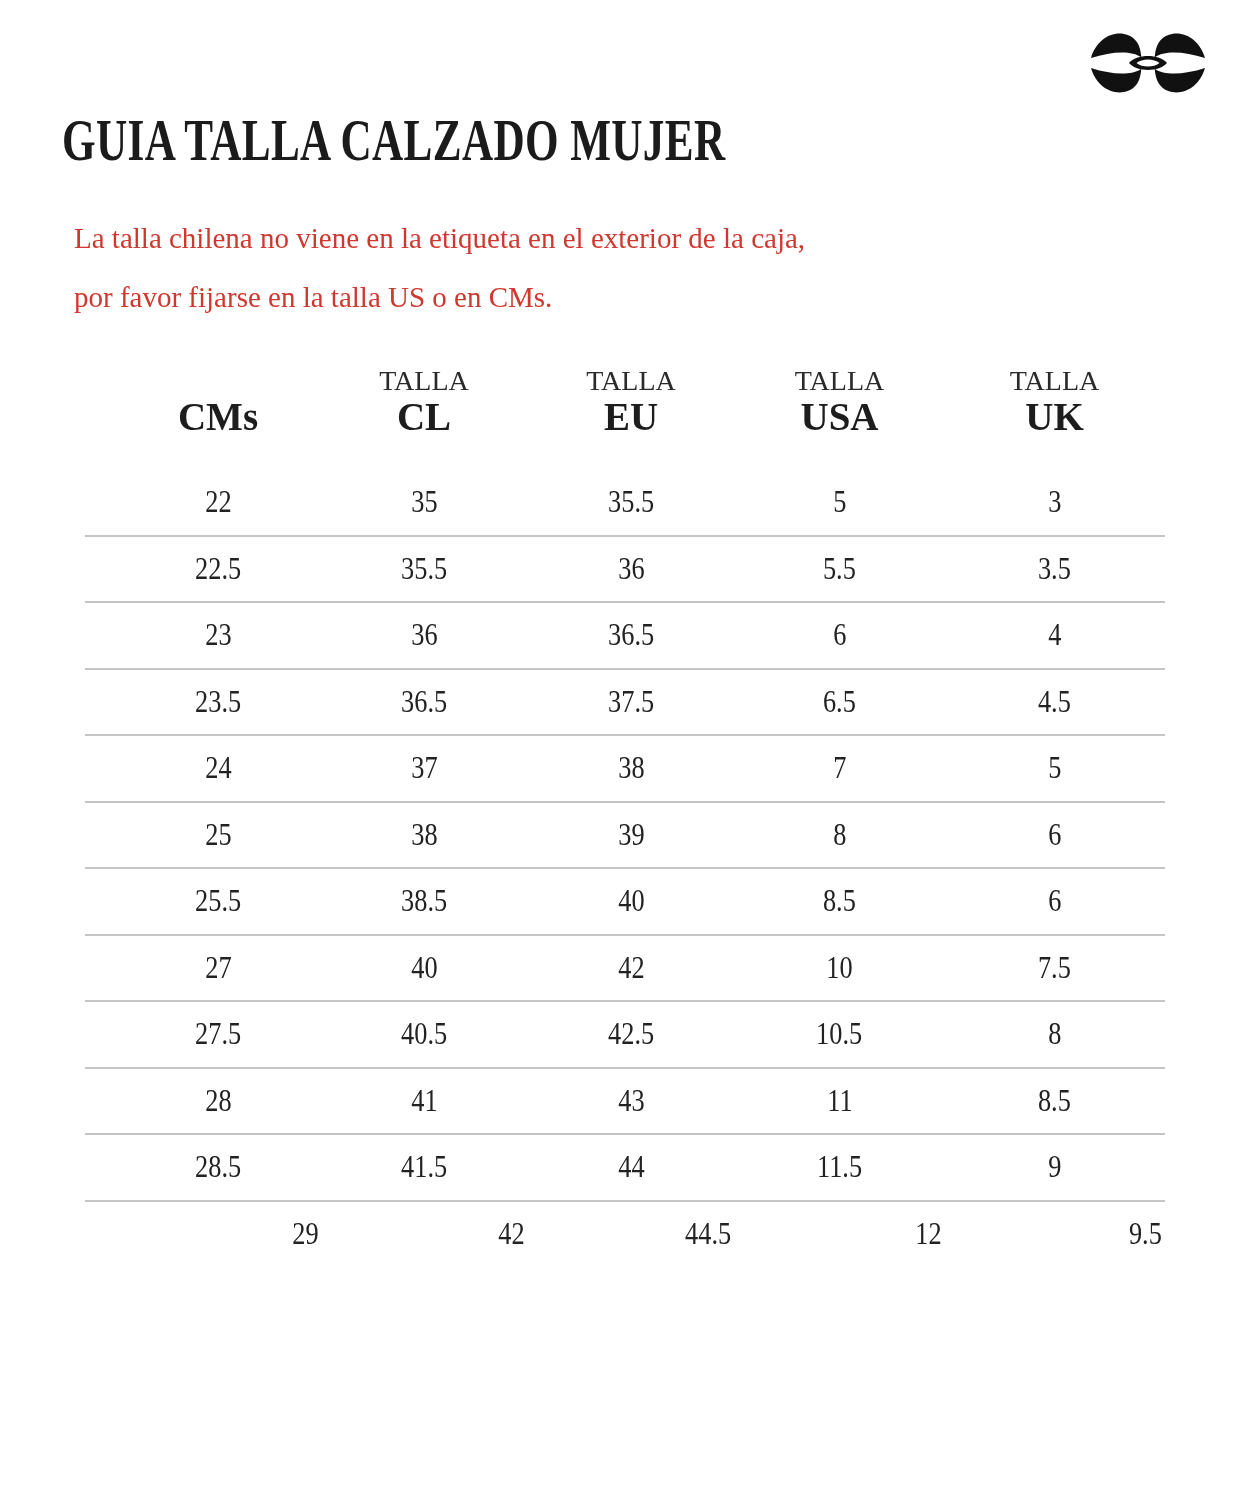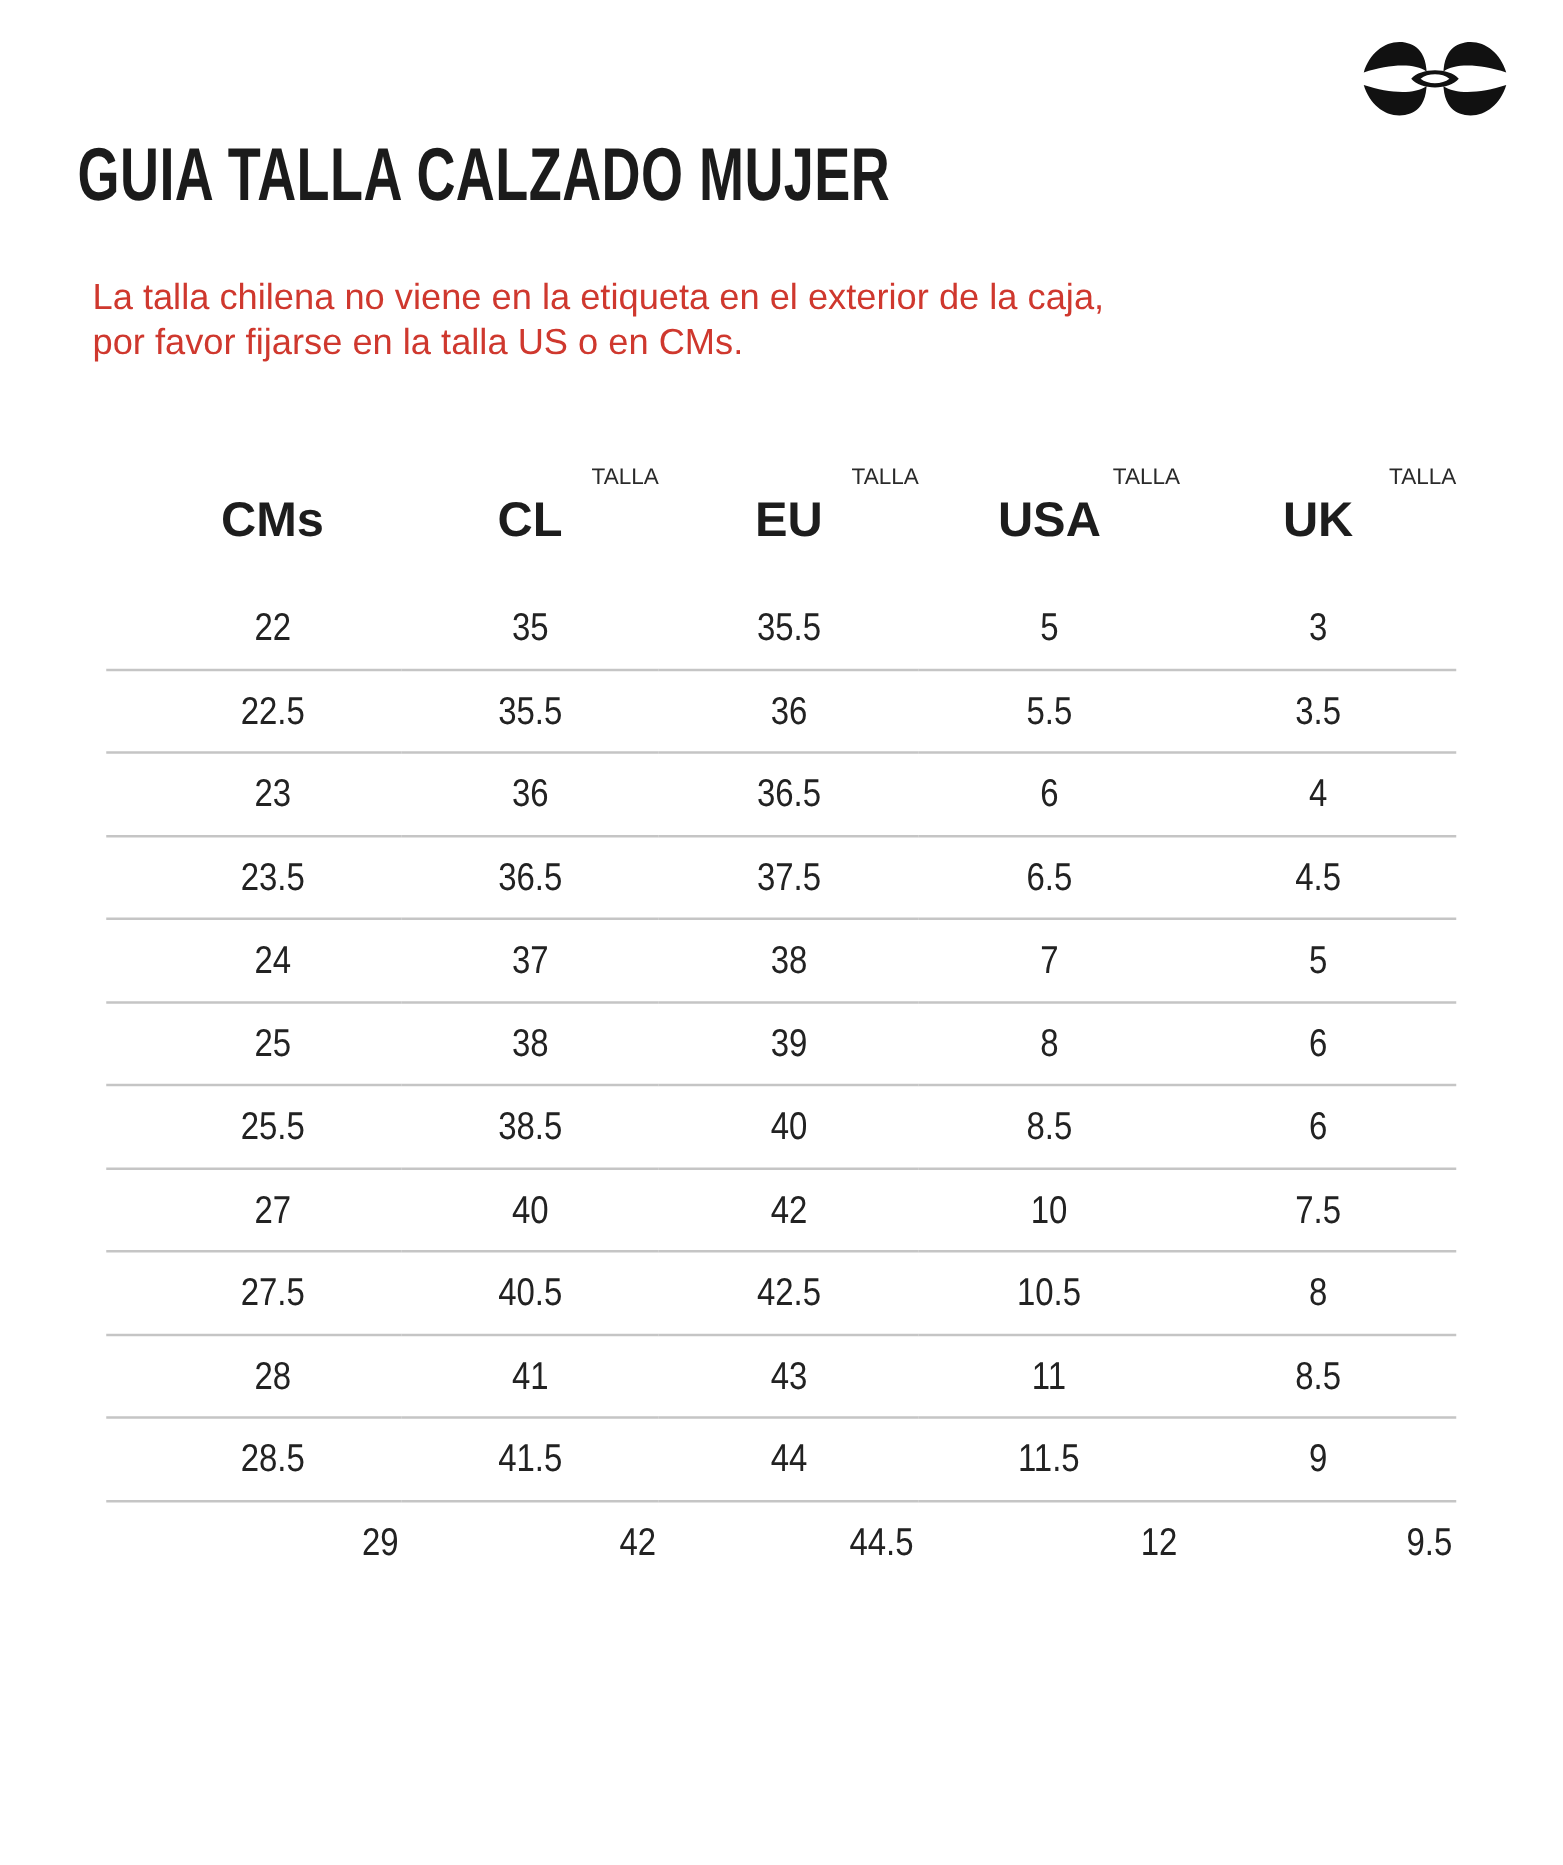--- a/index.html
+++ b/index.html
@@ -1,20 +1,20 @@
 <!DOCTYPE html>
 <html><head>
 <meta charset="utf-8">
 <style>
   html,body{margin:0;padding:0;background:#ffffff;}
   .page{
     position:relative;
     width:1250px;height:1492px;
     background:#ffffff;
-    font-family:Liberation Sans, sans-serif;
+    font-family:Liberation Serif, serif;
     overflow:hidden;
   }
   .ua-logo{
     position:absolute;
     left:1087px;top:28px;
     width:122px;height:70px;
   }
   .title{
     position:absolute;
     left:62px;top:106px;
@@ -31,21 +31,21 @@
   .note{
     position:absolute;
     left:62px;
     margin:12px;
     font-size:29px;
     line-height:34px;
     color:#cf382e;
     white-space:nowrap;
   }
   .note-1{top:209px;}
-  .note-2{top:245px;}
+  .note-2{top:268px;}
   table.size-table{
     position:absolute;
     left:85px;top:366px;
     width:1080px;
     border-collapse:collapse;
     table-layout:fixed;
   }
   .size-table th,.size-table td{
     padding:0;
     text-align:center;
@@ -54,25 +54,24 @@
   .size-table thead th{
     padding:0 0 32px 0;
     vertical-align:bottom;
     font-weight:normal;
   }
   .size-table thead th:first-child,
   .size-table tbody td:first-child{
     padding-left:30px;
   }
   .th-top{
-    font-size:18px;
+    font-size:28px;
     line-height:30px;
     height:30px;
     color:#2a2a2a;
-    text-align:right;
   }
   .th-big{
     font-size:39px;
     line-height:42px;
     height:42px;
     font-weight:700;
     color:#1d1d1d;
   }
   .size-table tbody td{
     height:64.5px;

